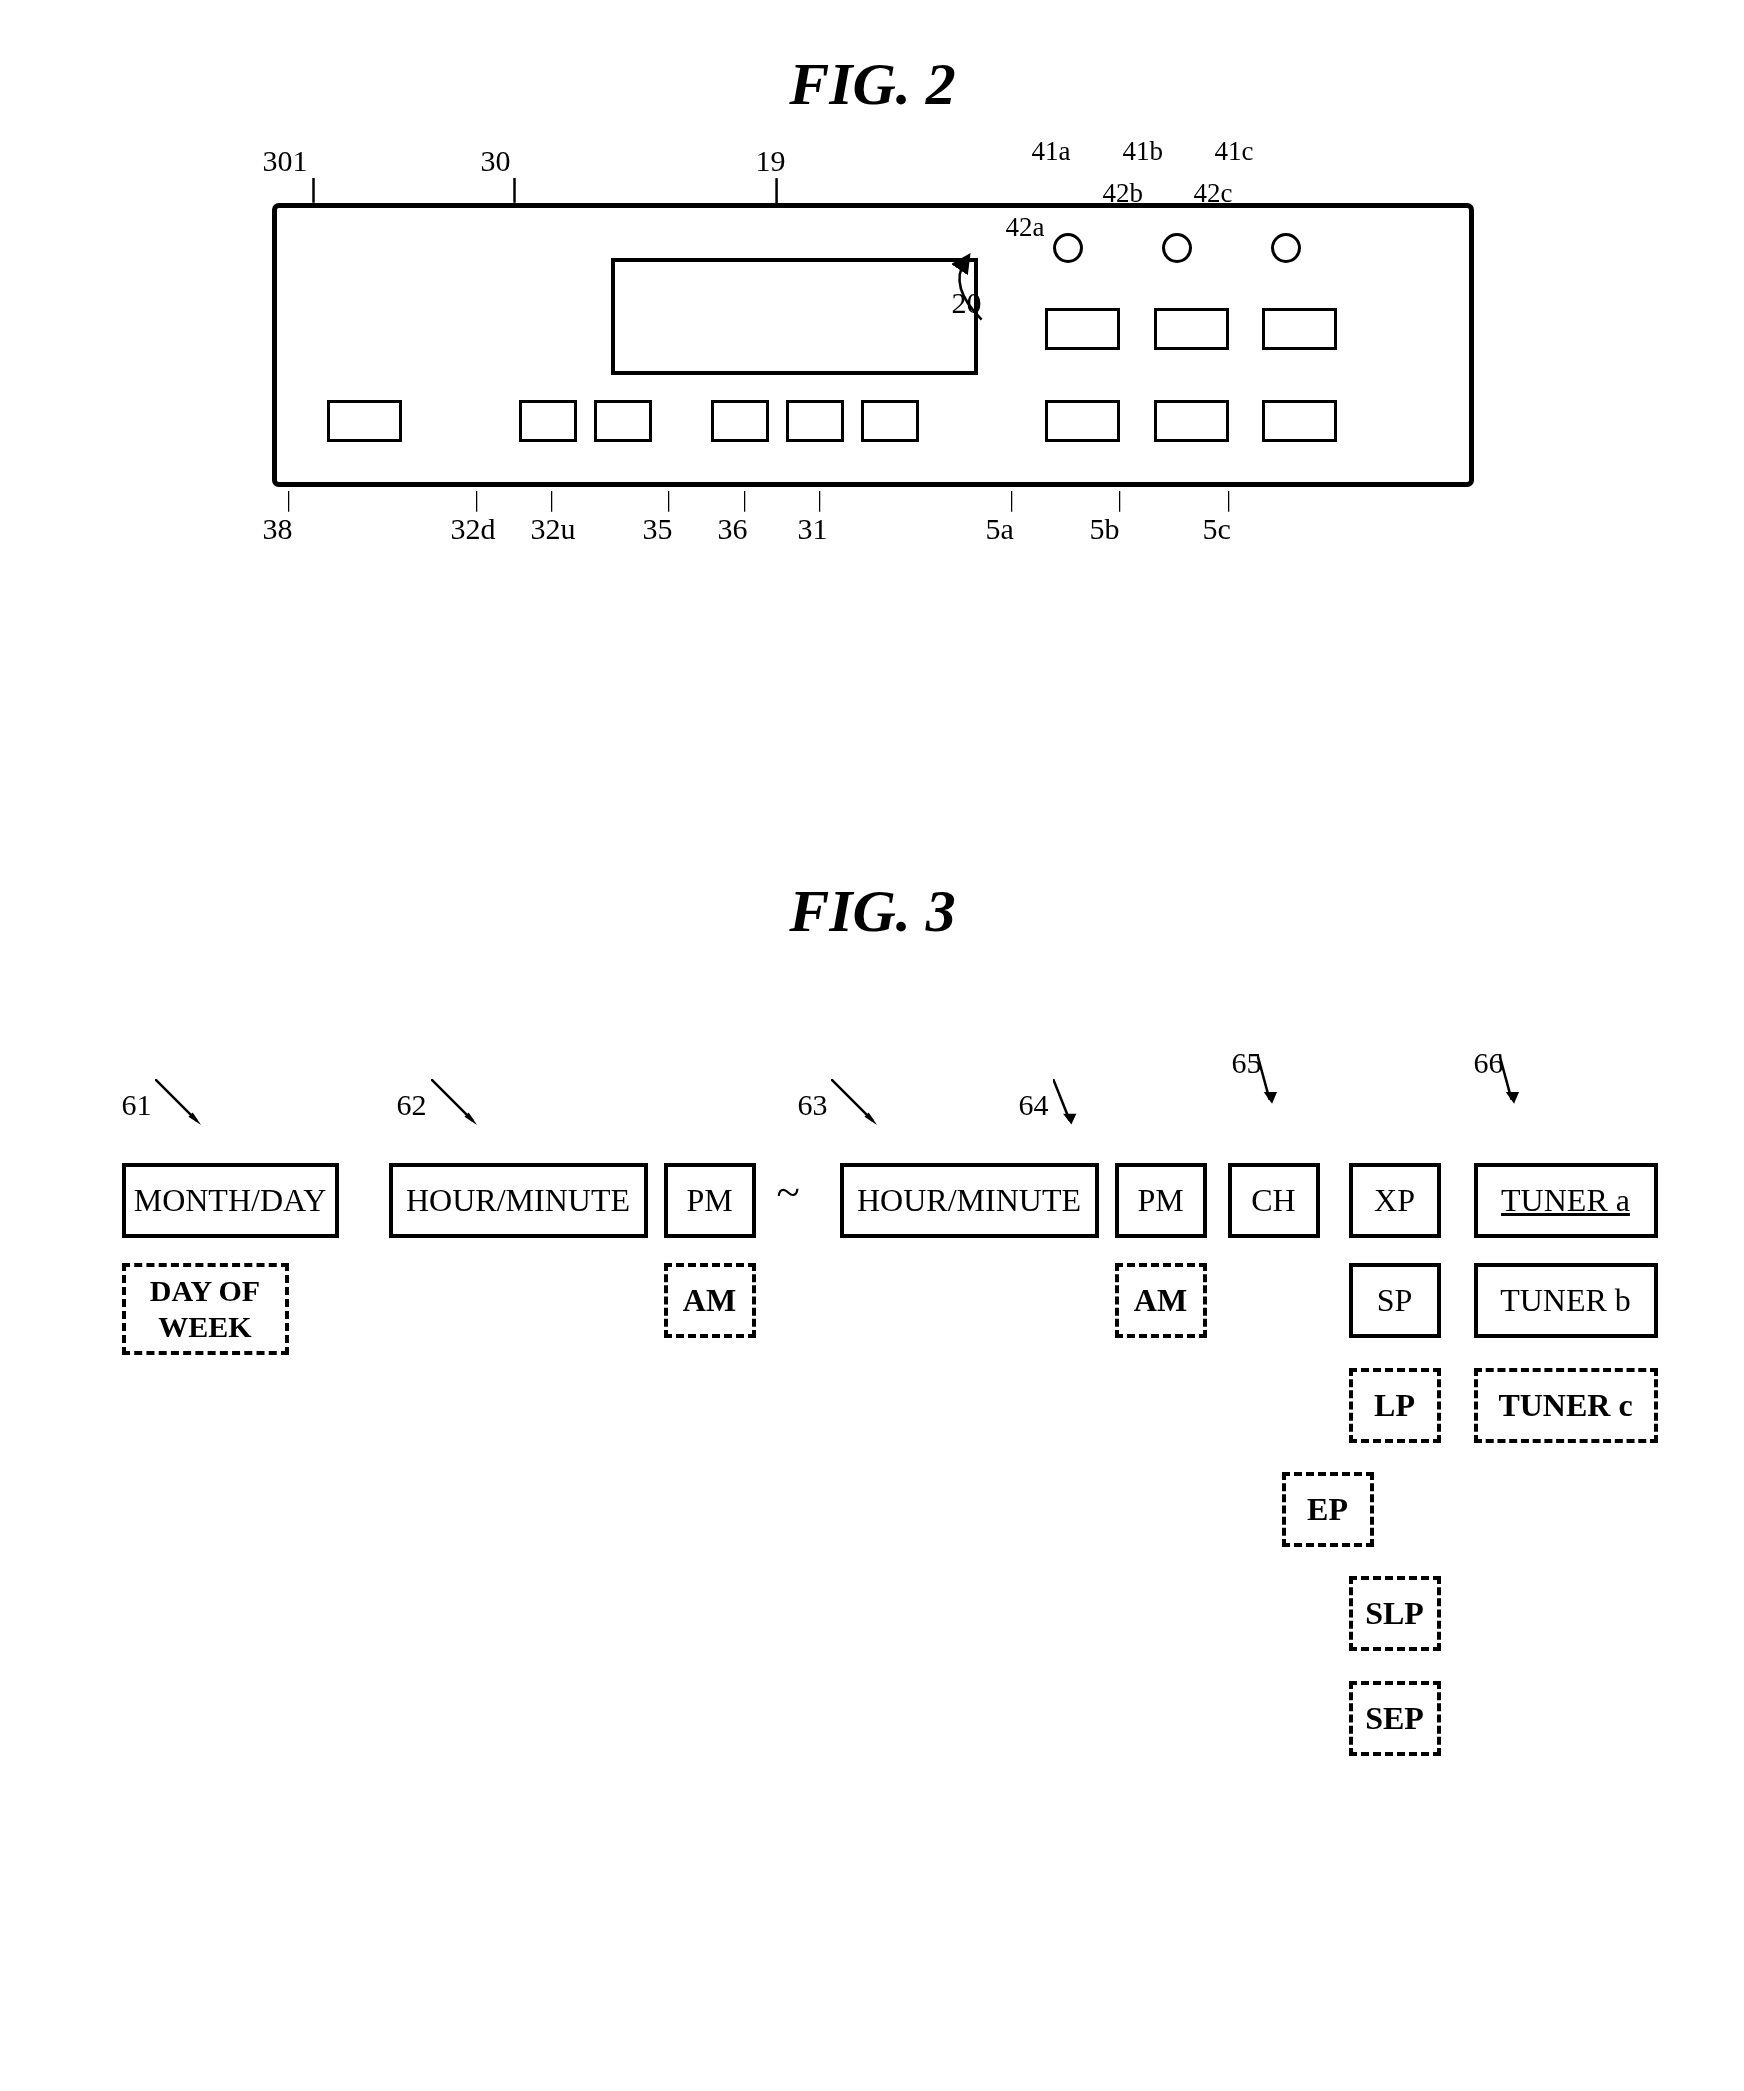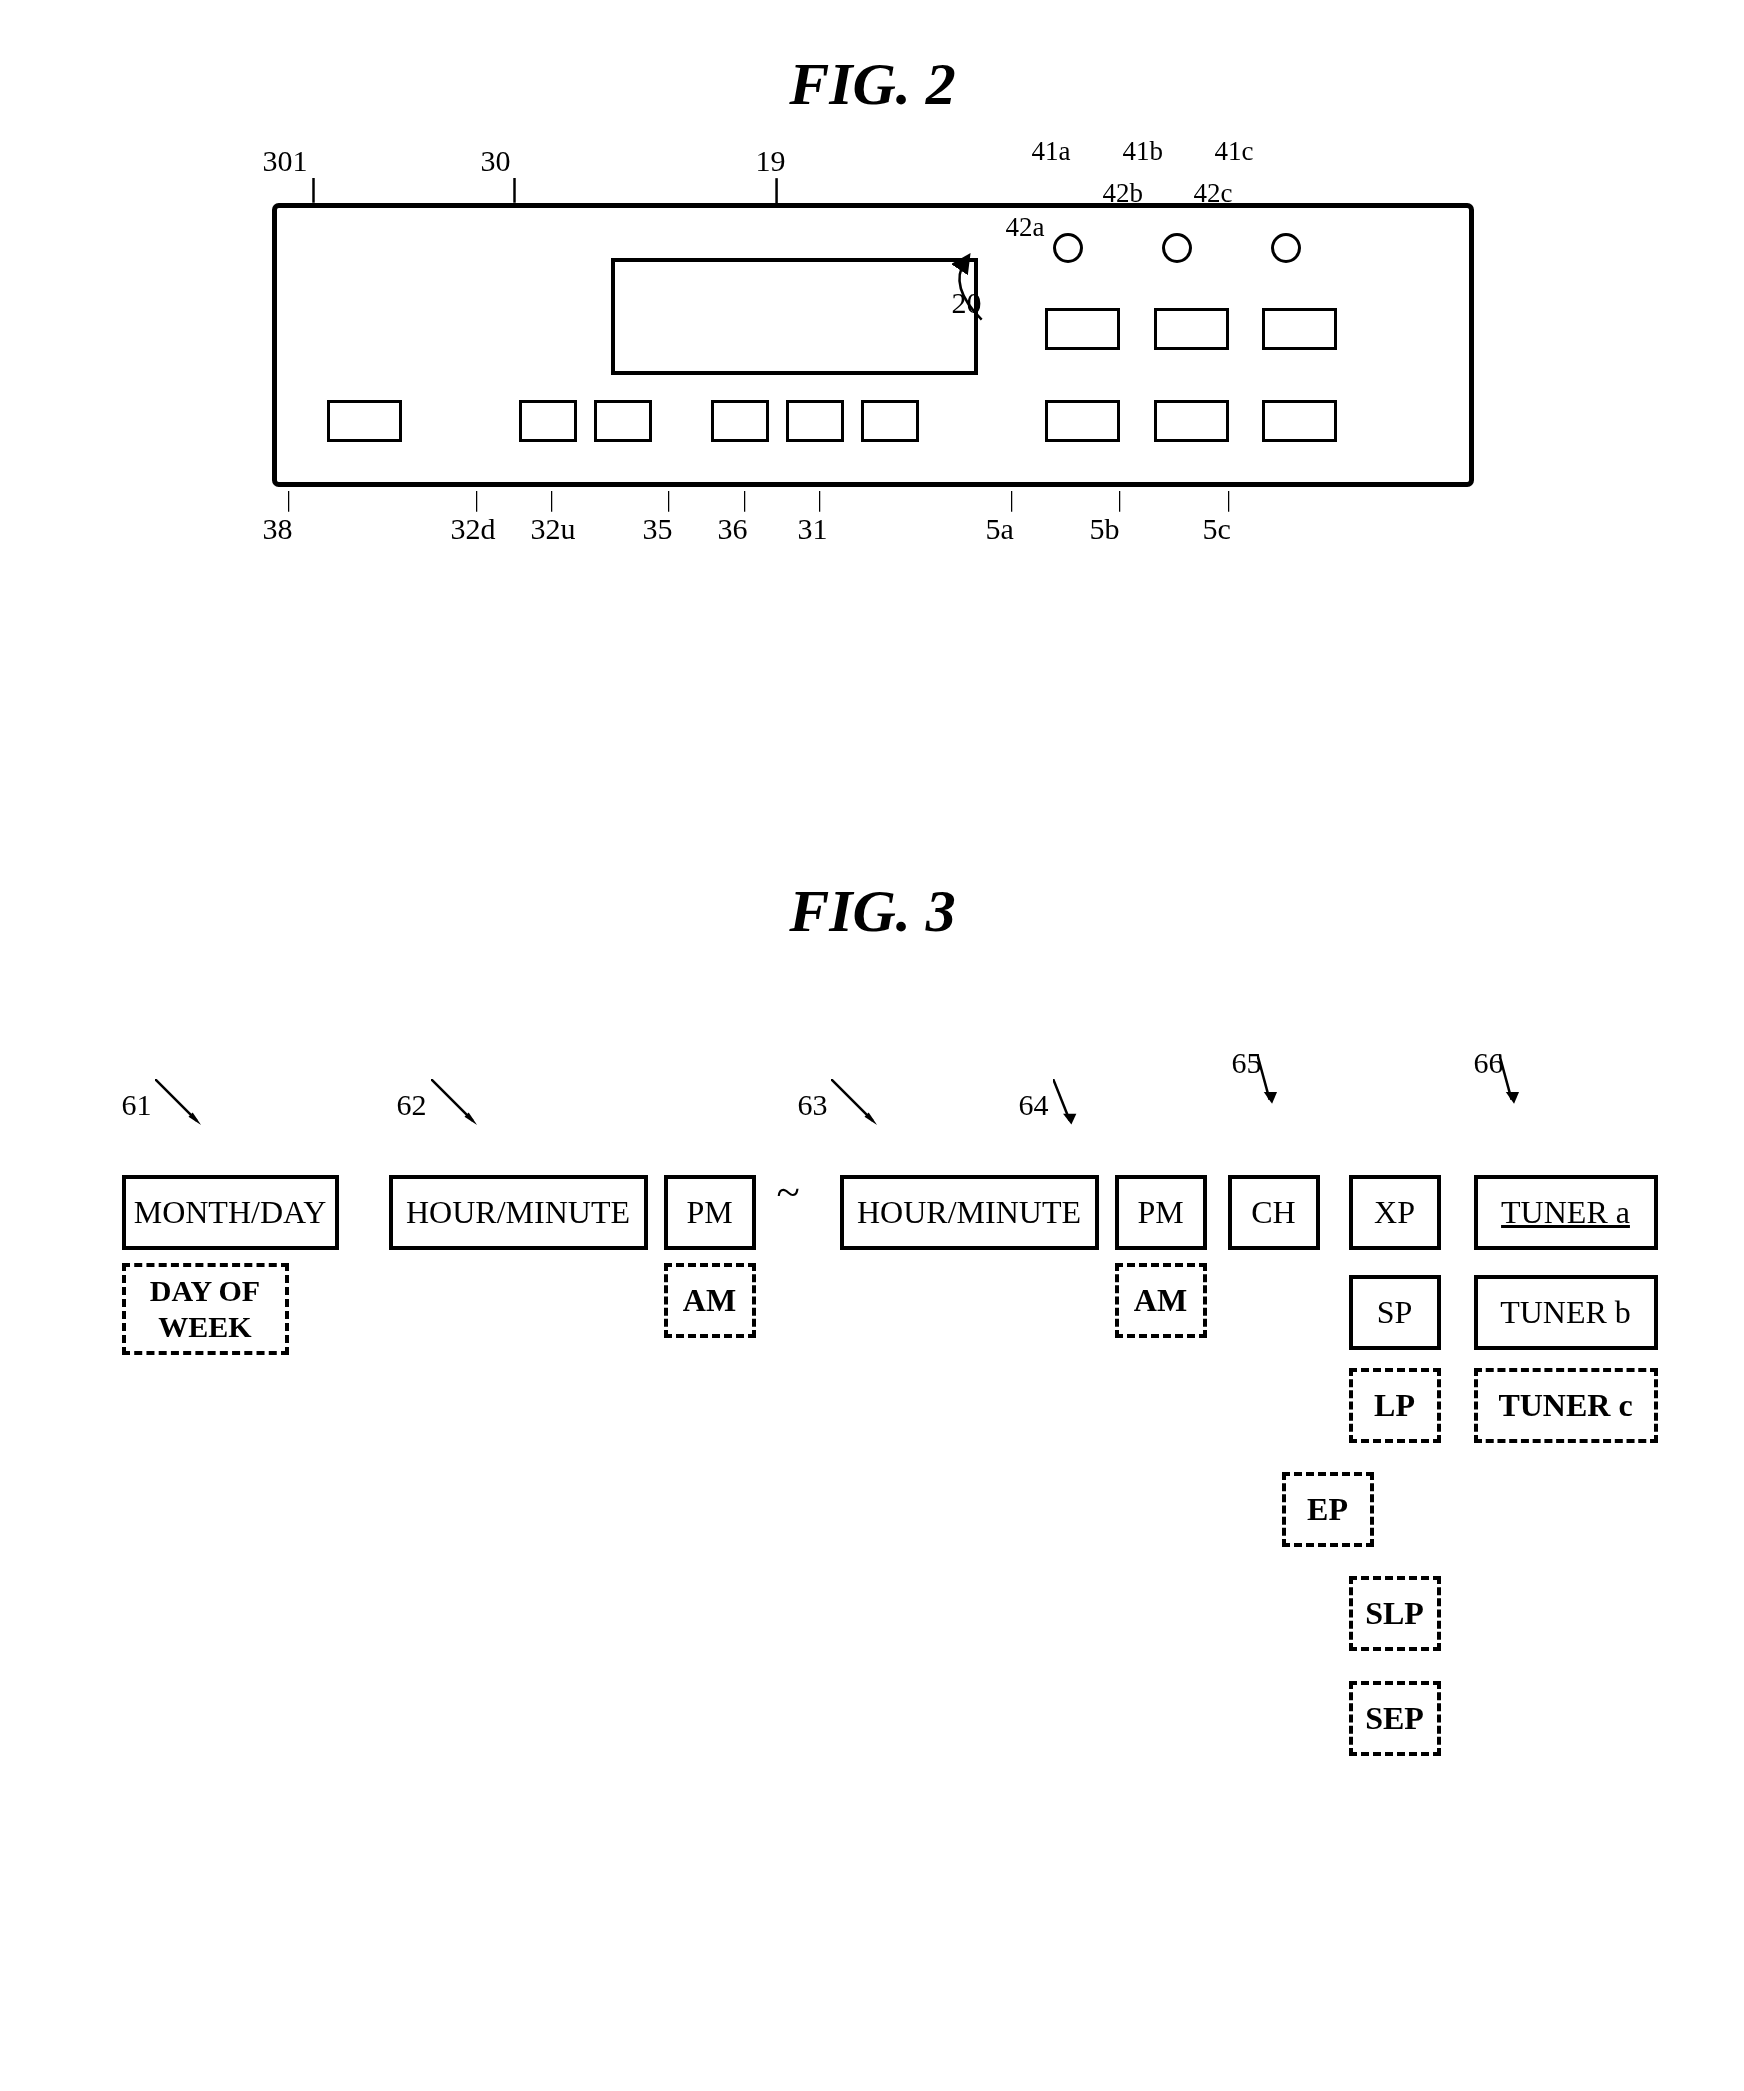--- a/index.html
+++ b/index.html
@@ -104,21 +104,20 @@
     .box-solid {
       position: absolute;
       border: 4.2px solid #000;
       background: #fff;
       display: flex;
       align-items: center;
       justify-content: center;
       text-align: center;
       font-size: 32px;
       font-weight: normal;
-      margin-top: 12px;
     }
 
     
     .box-dashed {
       position: absolute;
       border: 4.2px dashed #000;
       background: #fff;
       display: flex;
       align-items: center;
       justify-content: center;

